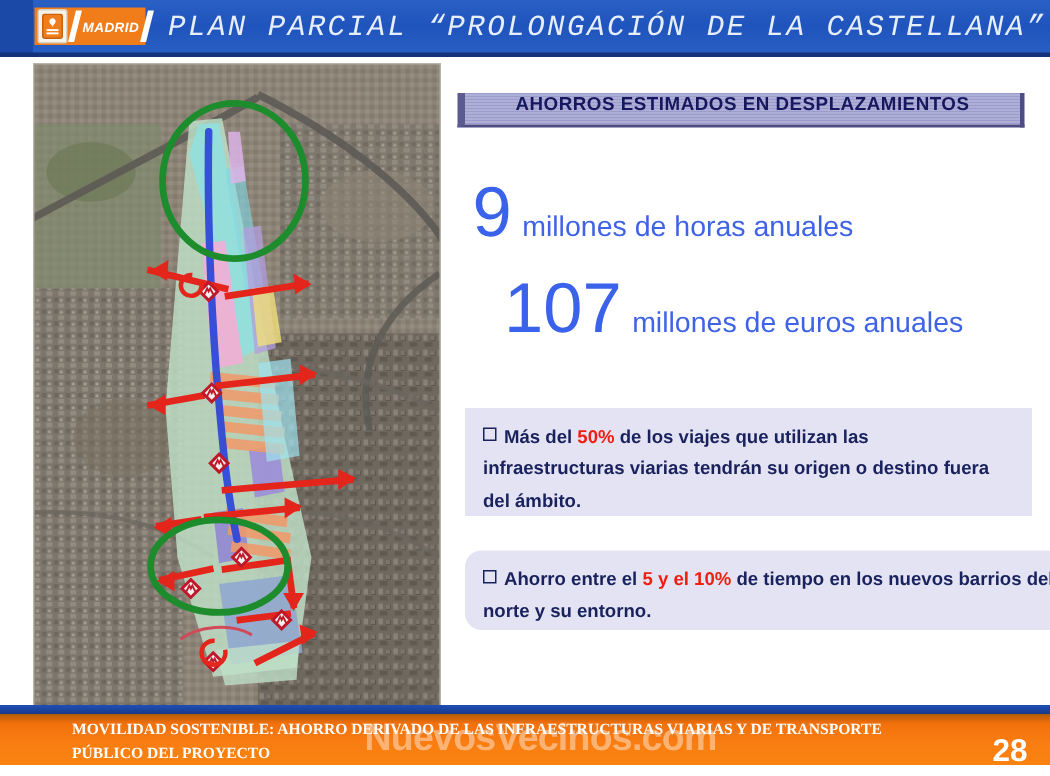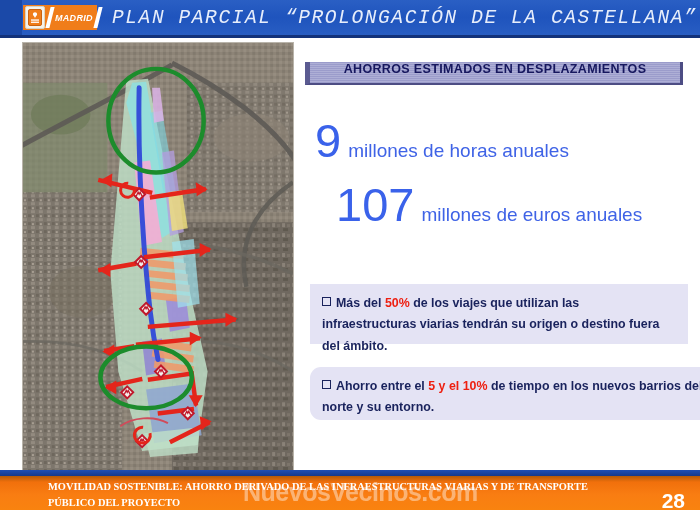--- a/index.html
+++ b/index.html
@@ -153,21 +153,21 @@
   .infobox {
     position: absolute;
     background: #e4e3f4;
     box-sizing: border-box;
     padding: 9px 12px 8px 12px;
     color: #19225c;
     font-size: 12.4px;
     font-weight: bold;
     line-height: 1.72;
   }
-  #box1 { left: 310px; top: 284px; width: 378px; height: 60px; }
+  #box1 { left: 310px; top: 272px; width: 378px; height: 72px; }
   #box2 { left: 310px; top: 367px; width: 412px; height: 53px; border-radius: 11px; }
   .infobox .hl { color: #ee1f10; }
   .bullet-sq {
     display: inline-block;
     width: 7px; height: 7px;
     border: 1.4px solid #19225c;
     margin-right: 5px;
     position: relative;
     top: -1px;
   }

